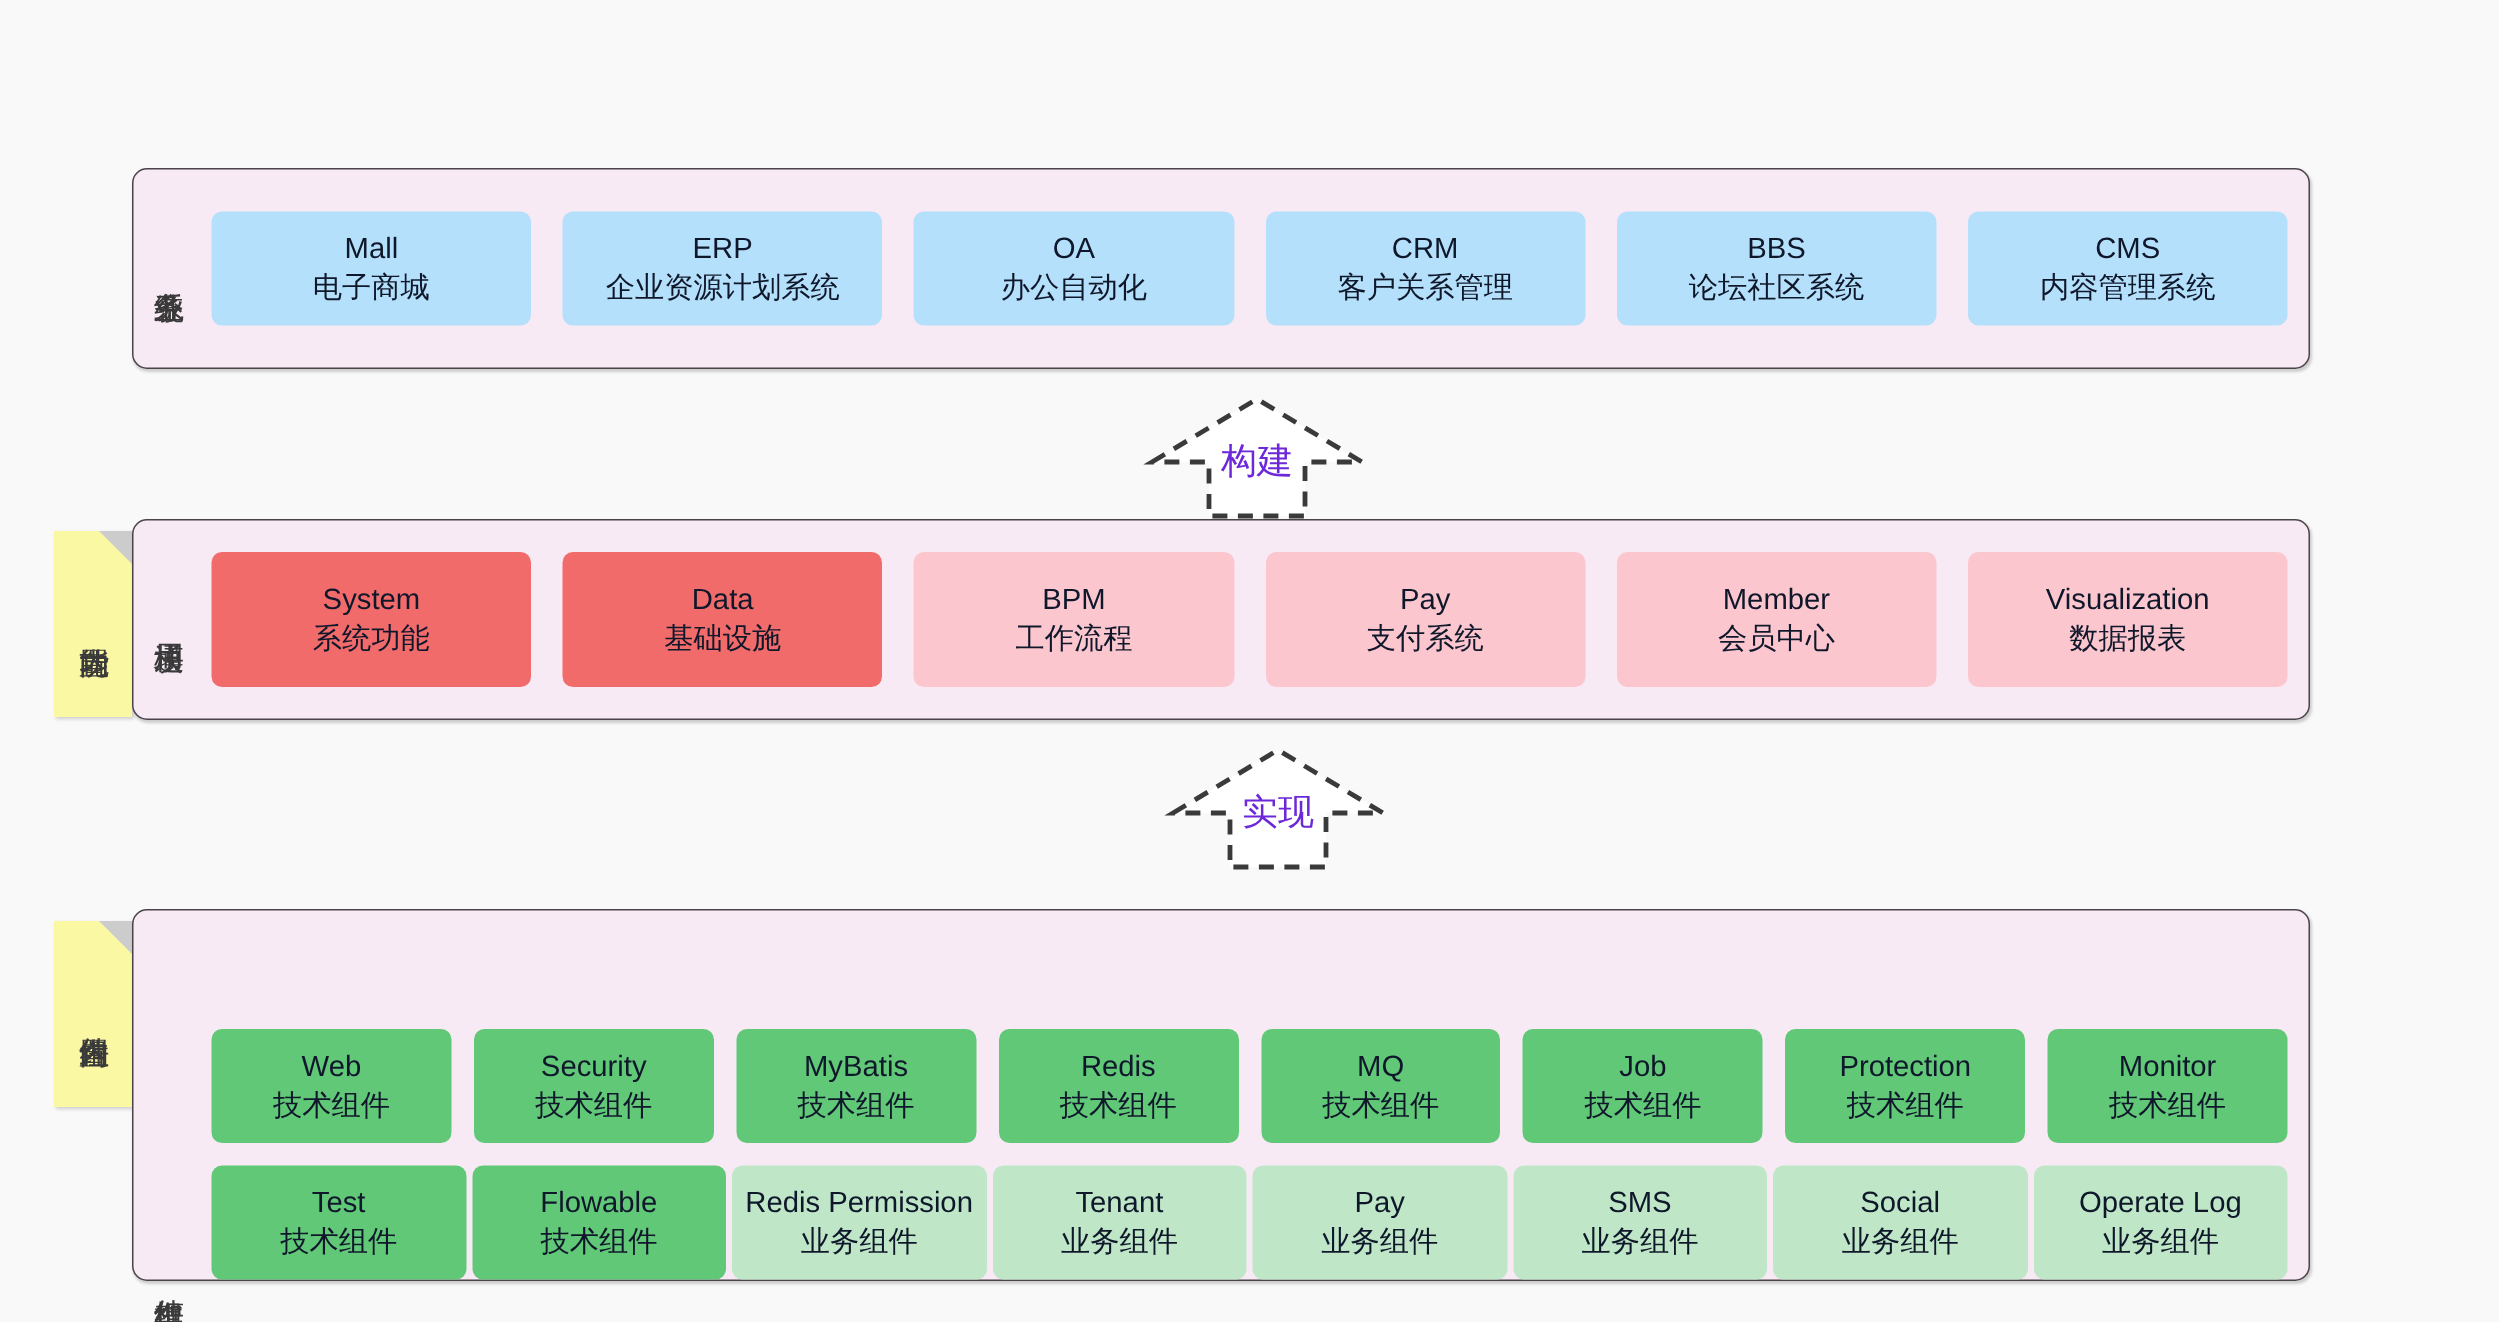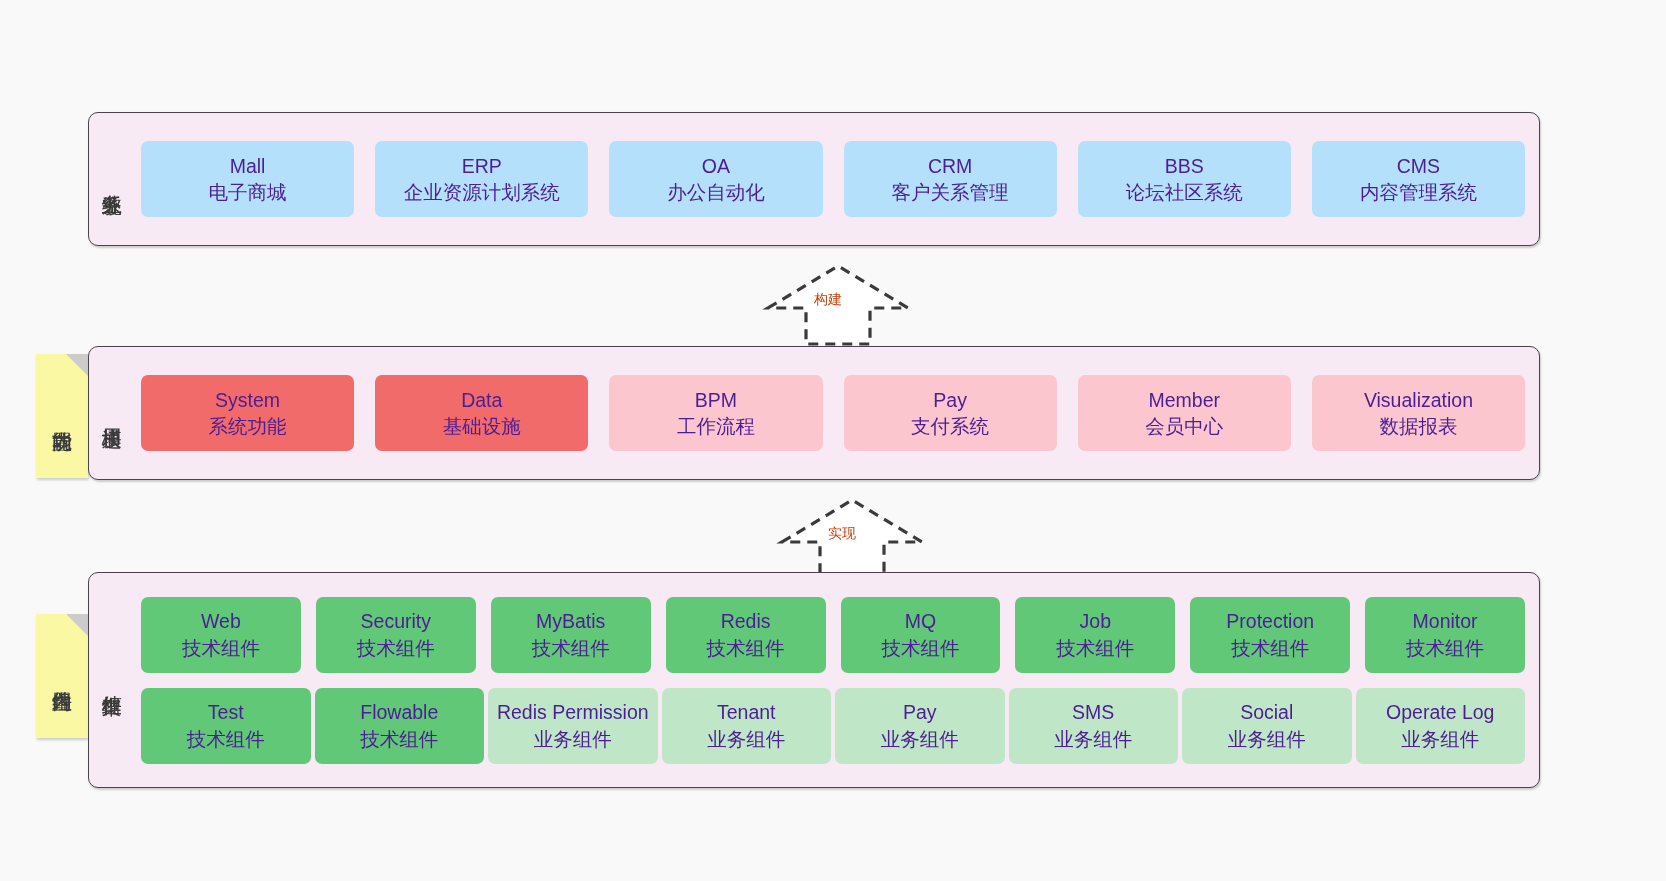--- a/index.html
+++ b/index.html
@@ -68,21 +68,21 @@
   .node {
     flex: 1 1 0;
     border-radius: 7px;
     display: flex;
     flex-direction: column;
     align-items: center;
     justify-content: center;
     text-align: center;
     font-size: 19.5px;
     line-height: 1.34;
-    color: #4c1d95;
+    color: #0f172a;
     padding: 4px 2px;
     box-sizing: border-box;
   }
   .node .ln { display: block; white-space: nowrap; }
   .node.wrap .ln { white-space: normal; }
 
   .blue    { background: #b5e0fb; }
   .red     { background: #f26b6b; }
   .pink    { background: #fbc6ce; }
   .green   { background: #61c878; }
@@ -114,22 +114,22 @@
     border-top: 22px solid #cccccc;
   }
 
   
   .arrow {
     position: absolute;
     pointer-events: none;
   }
   .arrow-label {
     position: absolute;
-    font-size: 14px;
-    color: #c2410c;
+    font-size: 24px;
+    color: #6d28d9;
     white-space: nowrap;
     background: transparent;
   }
 </style>
 </head>
 <body>
 
 <div class="canvas">
 
   <div class="layer" style="left:88px; top:112px; width:1452px; height:134px;">
@@ -179,21 +179,21 @@
   </div>
 
   <div class="note" style="left:36px; top:354px; width:52px; height:124px;">
     <span>内置功能</span>
     <span class="fold"></span>
   </div>
 
   <div class="layer" style="left:88px; top:346px; width:1452px; height:134px;">
     <div class="layer-title">通用模块</div>
     <div class="layer-body">
-      <div class="row" style="height:76px;">
+      <div class="row" style="height:90px;">
 
         <div class="node red">
           <span class="ln">System</span>
           <span class="ln">系统功能</span>
         </div>
 
         <div class="node red">
           <span class="ln">Data</span>
           <span class="ln">基础设施</span>
         </div>
@@ -227,21 +227,21 @@
       <path d="M 20 50 L 90 8 L 160 50 L 122 50 L 122 86 L 58 86 L 58 50 Z" fill="#ffffff" stroke="#3a3a3a" stroke-width="3.2" stroke-dasharray="10 7" stroke-linejoin="miter"></path>
     </svg>
     <div class="arrow-label" style="left:66px; top:33px;">实现</div>
   </div>
 
   <div class="note" style="left:36px; top:614px; width:52px; height:124px;">
     <span>内置组件</span>
     <span class="fold"></span>
   </div>
 
-  <div class="layer" style="left:88px; top:572px; width:1452px; height:216px;">
+  <div class="layer" style="left:88px; top:606px; width:1452px; height:248px;align-items:flex-end;">
     <div class="layer-title">框架组件</div>
     <div class="layer-body" style="gap:15px;">
 
       <div class="row" style="height:76px; gap:15px;">
         <div class="node green">
           <span class="ln">Web</span>
           <span class="ln">技术组件</span>
         </div>
         <div class="node green">
           <span class="ln">Security</span>

